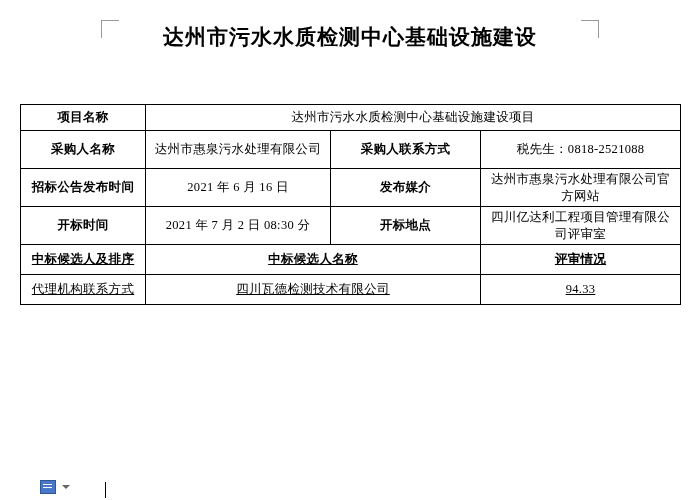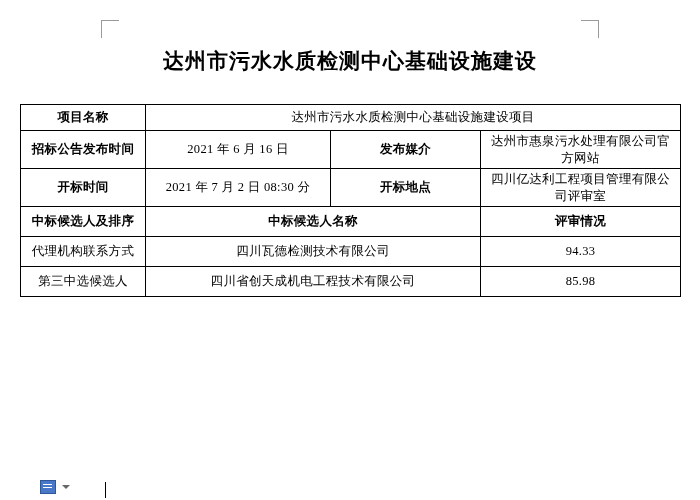--- a/index.html
+++ b/index.html
@@ -28,21 +28,21 @@
     background: #9a9a9a;
   }
   .mark.tl-v { left: 101px; top: 20px; width: 1px; height: 18px; }
   .mark.tl-h { left: 101px; top: 20px; width: 18px; height: 1px; }
   .mark.tr-v { left: 598px; top: 20px; width: 1px; height: 18px; }
   .mark.tr-h { left: 581px; top: 20px; width: 18px; height: 1px; }
 
   .title {
     position: absolute;
     left: 60px;
-    top: 46px;
+    top: 22px;
     width: 580px;
     text-align: center;
     font-family: "Liberation Serif", "DejaVu Serif", serif;
     font-weight: bold;
     font-size: 21px;
     line-height: 30px;
     letter-spacing: 1px;
     color: #000;
   }
   .title .line2 { display: block; }
@@ -71,21 +71,21 @@
   }
   td.value-left {
     text-align: left;
     padding-left: 10px;
   }
   td.center-head {
     font-weight: bold;
   }
   .row-h1 { height: 26px; }
   .row-h2 { height: 38px; }
-  .row-h3 { height: 30px; }
+  .row-h3 { height: 30px; text-decoration: underline; }
 
   .footer-icons {
     position: absolute;
     left: 40px;
     bottom: 6px;
     display: flex;
     align-items: center;
     gap: 6px;
     color: #555;
     font-size: 11px;
@@ -142,20 +142,26 @@
       <col style="width:185px">
       <col style="width:150px">
       <col style="width:200px">
     </colgroup>
     <tbody>
       <tr class="row-h1">
         <td class="label">项目名称</td>
         <td colspan="3">达州市污水水质检测中心基础设施建设项目</td>
       </tr>
       <tr class="row-h2">
+        <td class="label">采购人名称</td>
+        <td class="value-left">达州市惠泉污水处理有限公司</td>
+        <td class="label">采购人联系方式</td>
+        <td>税先生：0818-2521088</td>
+      </tr>
+      <tr class="row-h2">
         <td class="label">招标公告发布时间</td>
         <td>2021 年 6 月 16 日</td>
         <td class="label">发布媒介</td>
         <td class="value-left">达州市惠泉污水处理有限公司官方网站</td>
       </tr>
       <tr class="row-h2">
         <td class="label">开标时间</td>
         <td>2021 年 7 月 2 日 08:30 分</td>
         <td class="label">开标地点</td>
         <td class="value-left">四川亿达利工程项目管理有限公司评审室</td>
@@ -163,25 +169,20 @@
       <tr class="row-h3">
         <td class="center-head">中标候选人及排序</td>
         <td colspan="2" class="center-head">中标候选人名称</td>
         <td class="center-head">评审情况</td>
       </tr>
       <tr class="row-h3">
         <td>代理机构联系方式</td>
         <td colspan="2">四川瓦德检测技术有限公司</td>
         <td>94.33</td>
       </tr>
-      <tr class="row-h3">
-        <td>第三中选候选人</td>
-        <td colspan="2">四川省创天成机电工程技术有限公司</td>
-        <td>85.98</td>
-      </tr>
     </tbody>
   </table>
 
   <div class="footer-icons">
     <span class="doc-icon"></span>
     <span class="caret"></span>
   </div>
   <div class="cursor-bar"></div>
 
 </div>

